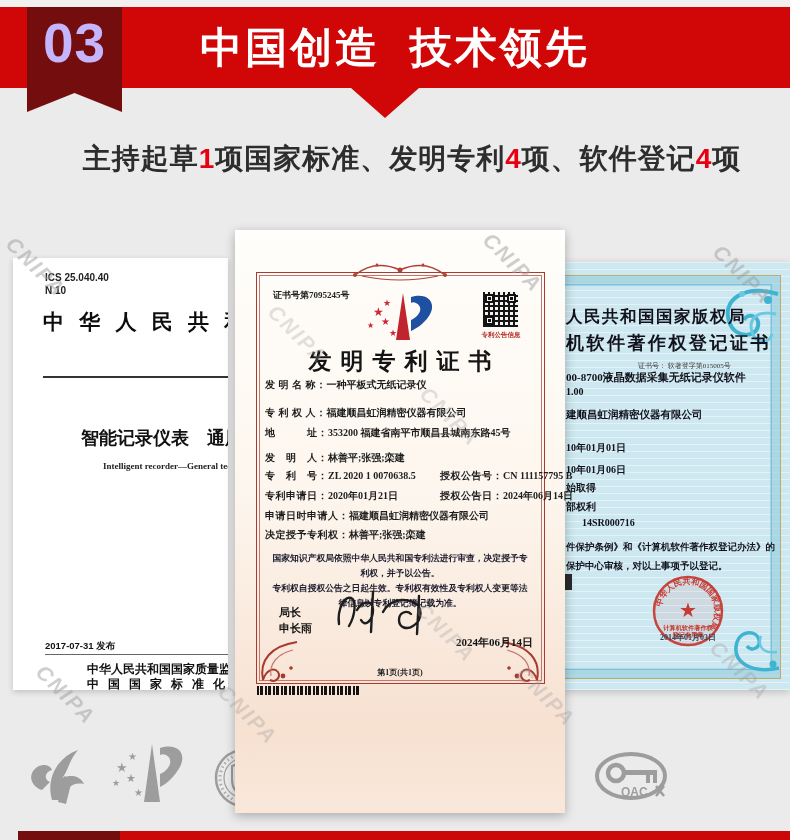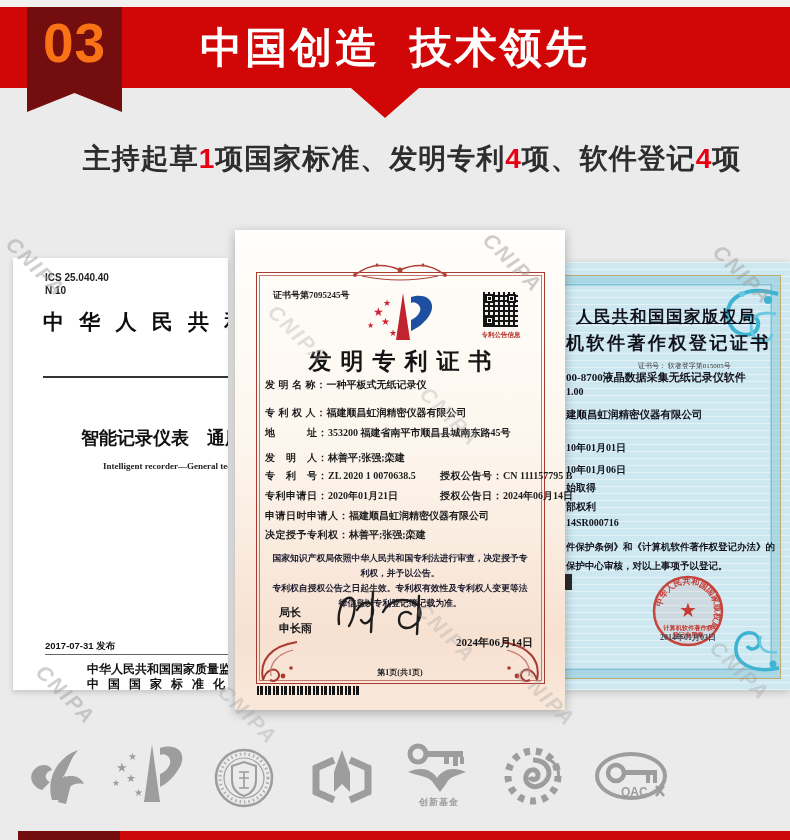--- a/index.html
+++ b/index.html
@@ -8,21 +8,21 @@
 
   
   .top-strip{position:absolute;left:0;top:0;width:790px;height:7px;background:#f2f1ef;}
   .banner{position:absolute;left:0;top:7px;width:790px;height:81px;background:#d10606;}
   .banner-title{position:absolute;left:0;top:7px;width:790px;height:81px;line-height:81px;
     text-align:center;color:#fff;font-size:42px;font-weight:bold;letter-spacing:3px;white-space:pre;}
   .banner-triangle{position:absolute;left:351px;top:88px;width:0;height:0;
     border-left:34px solid transparent;border-right:34px solid transparent;border-top:30px solid #d10606;}
   .ribbon{position:absolute;left:27px;top:7px;width:95px;height:105px;background:#740e0e;
     clip-path:polygon(0 0,100% 0,100% 100%,50% 82%,0 100%);}
-  .ribbon-num{position:absolute;left:0;top:4px;width:100%;text-align:center;color:#f97316;
+  .ribbon-num{position:absolute;left:0;top:4px;width:100%;text-align:center;color:#c4b5fd;
     font-size:55px;font-weight:bold;letter-spacing:1px;}
   .subtitle{position:absolute;left:17px;top:140px;width:790px;text-align:center;
     font-size:28px;font-weight:bold;color:#2d2d2d;letter-spacing:1px;}
   .subtitle .num{color:#e60012;}
 
   
   .wm{position:absolute;z-index:6;color:#a0a0a0;opacity:.5;font-size:21px;font-weight:bold;
     font-style:italic;letter-spacing:2px;transform:rotate(45deg);transform-origin:left top;
     pointer-events:none;white-space:nowrap;}
 
@@ -37,21 +37,21 @@
   .std-ensub{position:absolute;left:90px;top:203px;font-size:9px;font-weight:bold;
     font-family:"Liberation Serif",serif;color:#222;white-space:nowrap;}
   .std-date{position:absolute;left:32px;top:382px;font-size:9.5px;font-weight:bold;color:#111;white-space:nowrap;}
   .std-daterule{position:absolute;left:32px;top:396px;width:183px;height:1px;background:#666;}
   .std-issuer1{position:absolute;left:74px;top:403px;font-size:12px;font-weight:bold;
     font-family:"Liberation Serif",serif;color:#111;white-space:nowrap;}
   .std-issuer2{position:absolute;left:74px;top:418px;font-size:12px;font-weight:bold;letter-spacing:3px;
     font-family:"Liberation Serif",serif;color:#111;white-space:nowrap;}
 
   
-  .patent{position:absolute;left:235px;top:230px;width:330px;height:480px;z-index:3;
+  .patent{position:absolute;left:235px;top:230px;width:330px;height:583px;z-index:3;
     background:linear-gradient(180deg,#fffefb 0%,#fdf6ee 45%,#f7e1d1 85%,#f9e8da 100%);
     box-shadow:0 3px 10px rgba(0,0,0,.28);font-family:"Liberation Serif",serif;}
   .patent-frame{position:absolute;left:21px;top:42px;width:287px;height:410px;
     border:1.5px solid #a83a30;}
   .patent-frame::after{content:"";position:absolute;inset:2px;border:.5px solid #c4786d;}
   .patent-certno{position:absolute;left:38px;top:59px;font-size:9px;font-weight:bold;color:#222;}
   .patent-logo{position:absolute;left:130px;top:62px;}
   .patent-qr{position:absolute;left:248px;top:62px;width:35px;height:35px;background:
     repeating-linear-gradient(0deg,#151515 0 2px,rgba(255,255,255,0) 2px 5px),
     repeating-linear-gradient(90deg,#151515 0 2px,#f4f2ee 2px 5px);}
@@ -77,31 +77,31 @@
 
   
   .copyright{position:absolute;left:563px;top:262px;width:227px;height:428px;z-index:2;overflow:hidden;
     background:#cde8f0;box-shadow:0 2px 8px rgba(0,0,0,.2);font-family:"Liberation Serif",serif;}
   .copyright::before{content:"";position:absolute;inset:0;background:
     repeating-linear-gradient(0deg,rgba(255,255,255,.45) 0 1px,rgba(255,255,255,0) 1px 7px);}
   .cr-frame{position:absolute;left:-40px;top:14px;right:10px;bottom:12px;
     border:8px solid rgba(146,203,220,.6);outline:1.5px solid #bcaa6e;
     box-shadow:inset 0 0 0 1.5px #7fc2d8;}
   .cr-line{position:absolute;white-space:nowrap;color:#12121c;}
-  .cr-t1{left:13px;top:44px;font-size:16.5px;font-weight:bold;letter-spacing:1.5px;text-decoration:underline;}
+  .cr-t1{left:3px;top:44px;font-size:16.5px;font-weight:bold;letter-spacing:1.5px;}
   .cr-t2{left:3px;top:69px;font-size:18px;font-weight:bold;letter-spacing:2.5px;}
   .cr-certno{left:75px;top:99px;font-size:7px;color:#333;}
   .cr-name{left:3px;top:108px;font-size:11px;font-weight:bold;}
   .cr-ver{left:3px;top:124px;font-size:10px;font-weight:bold;}
   .cr-holder{left:3px;top:146px;font-size:10.5px;font-weight:bold;}
   .cr-d1{left:3px;top:179px;font-size:10px;font-weight:bold;}
   .cr-d2{left:3px;top:201px;font-size:10px;font-weight:bold;}
   .cr-acq{left:3px;top:219px;font-size:10px;font-weight:bold;}
   .cr-rights{left:3px;top:238px;font-size:10px;font-weight:bold;}
-  .cr-regno{left:3px;top:255px;font-size:10px;font-weight:bold;}
+  .cr-regno{left:3px;top:255px;font-size:10px;font-weight:bold;padding-left:16px;}
   .cr-law{left:3px;top:279px;font-size:9.5px;font-weight:bold;}
   .cr-review{left:3px;top:298px;font-size:9.5px;font-weight:bold;}
   .cr-darkbox{position:absolute;left:0;top:312px;width:9px;height:16px;background:#2a2a2a;}
   .cr-seal{position:absolute;left:88px;top:312px;width:74px;height:74px;}
   .cr-sealdate{position:absolute;left:97px;top:370px;font-size:8px;color:#40404a;font-weight:bold;white-space:nowrap;}
 
   
   .logo{position:absolute;color:#9d9d9d;}
   .logo-cap{text-align:center;font-size:9px;font-weight:bold;color:#9d9d9d;margin-top:-2px;letter-spacing:1px;}
   .gb-text{position:absolute;left:688px;top:744px;font-size:48px;font-weight:900;color:#9d9d9d;letter-spacing:4px;

